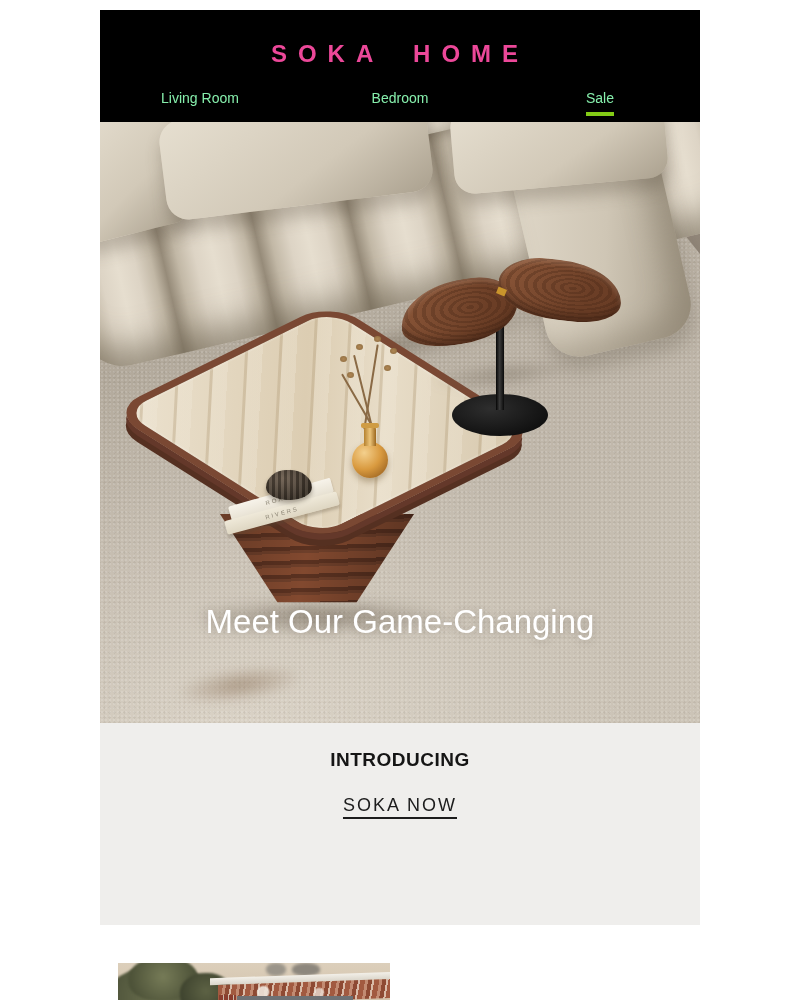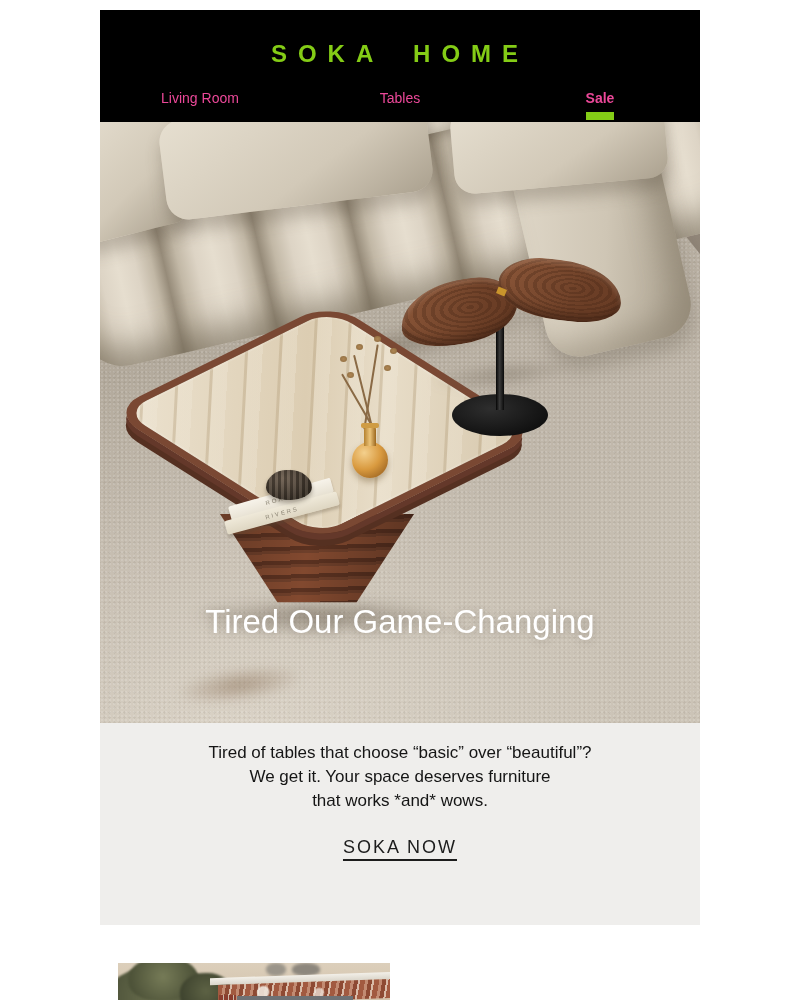--- a/index.html
+++ b/index.html
@@ -2,25 +2,25 @@
 <html><head>
 <meta charset="utf-8">
 <style>
   html,body{margin:0;padding:0;background:#fff;}
   body{width:800px;height:1000px;overflow:hidden;font-family:"Liberation Sans",sans-serif;}
   .page{position:relative;width:800px;height:1000px;background:#fff;}
   .email{position:absolute;left:100px;top:10px;width:600px;}
 
   
   .masthead{background:#000;height:112px;text-align:center;overflow:hidden;}
-  .logo{margin-top:30px;color:#84cc16;font-size:24px;font-weight:600;letter-spacing:11px;word-spacing:12px;display:inline-block;cursor:pointer;}
+  .logo{margin-top:30px;color:#ec4899;font-size:24px;font-weight:600;letter-spacing:11px;word-spacing:12px;display:inline-block;cursor:pointer;}
   .nav{display:flex;margin-top:22px;}
-  .nav-item{flex:1;color:#ec4899;font-size:14px;cursor:pointer;}
+  .nav-item{flex:1;color:#86efac;font-size:14px;cursor:pointer;}
   .nav-item .lbl{display:inline-block;padding-bottom:6px;}
-  .nav-item.active .lbl{border-bottom:8px solid #84cc16;font-weight:bold;}
+  .nav-item.active .lbl{border-bottom:4px solid #84cc16;}
 
   
   .hero{position:relative;width:600px;height:601px;overflow:hidden;
     background:
       radial-gradient(circle at 22% 108%, rgba(238,231,219,.55), rgba(238,231,219,0) 52%),
       linear-gradient(155deg,#a59c8e 0%,#b0a799 25%,#bcb3a6 52%,#c7bfb2 78%,#ccc4b7 100%);}
   .hero::before{content:"";position:absolute;inset:0;pointer-events:none;
     background-image:radial-gradient(rgba(255,255,255,.13) 1px,transparent 1.4px),radial-gradient(rgba(60,52,40,.07) 1px,transparent 1.4px);
     background-size:4px 4px,5px 5px;background-position:0 0,2px 3px;}
   .wall{position:absolute;right:0;top:0;width:120px;height:132px;
@@ -145,21 +145,21 @@
 </head>
 <body>
 
 <div class="page">
   <div class="email">
 
     <header class="masthead">
       <div class="logo">SOKA HOME</div>
       <nav class="nav">
         <div class="nav-item"><span class="lbl">Living Room</span></div>
-        <div class="nav-item"><span class="lbl">Tables</span></div>
+        <div class="nav-item"><span class="lbl">Bedroom</span></div>
         <div class="nav-item active"><span class="lbl">Sale</span></div>
       </nav>
     </header>
 
     <div class="hero">
       <div class="wall"></div>
       <div class="floor-strip"></div>
 
       <div class="sofa-shadow"></div>
       <div class="sofa-body">
@@ -197,30 +197,26 @@
       <div class="vase-rim"></div>
 
       <div class="bfly-shadow"></div>
       <div class="bfly-base"></div>
       <div class="bfly-stem"></div>
       <div class="wing left"></div>
       <div class="wing right"></div>
       <div class="hinge"></div>
 
       <div class="hero-title">
-        <div>Tired Our Game-Changing</div>
+        <div>Meet Our Game-Changing</div>
       </div>
     </div>
 
     <section class="intro">
-      <div class="para">
-        <div>Tired of tables that choose “basic” over “beautiful”?</div>
-        <div>We get it. Your space deserves furniture</div>
-        <div>that works *and* wows.</div>
-      </div>
+      <h2>INTRODUCING</h2>
       <a class="cta">SOKA NOW</a>
     </section>
 
     <div class="grid">
       <div class="card-photo">
         <div class="plant g1"></div>
         <div class="plant g2"></div>
         <div class="plant g3"></div>
         <div class="mantel-vase v1"></div>
         <div class="mantel-vase v2"></div>

